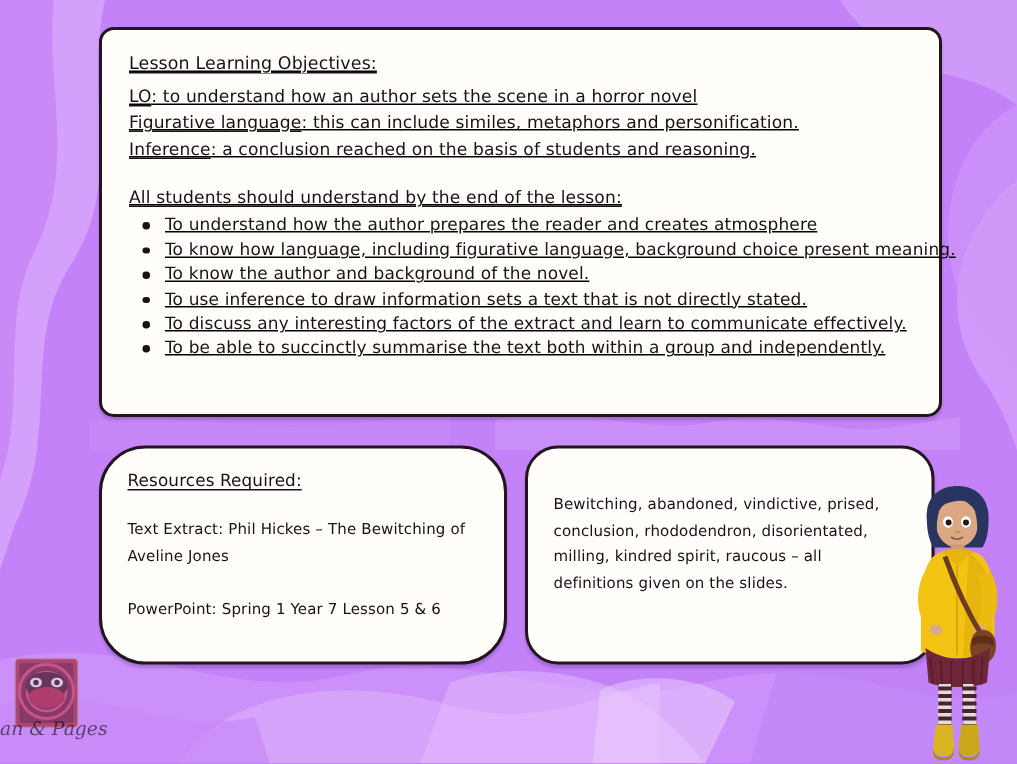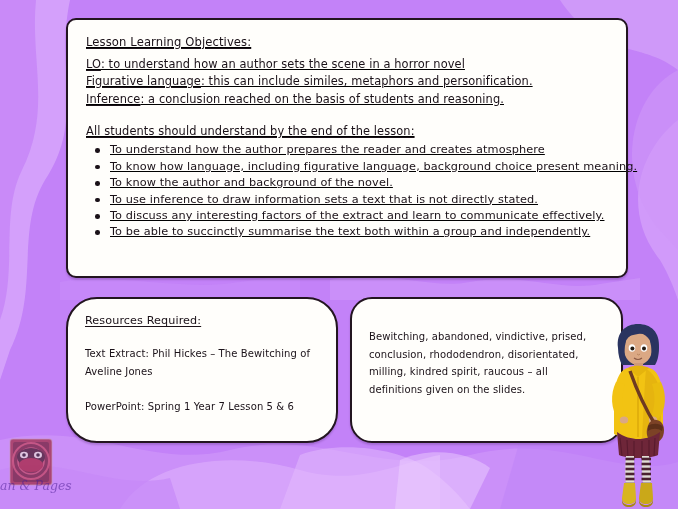--- a/index.html
+++ b/index.html
@@ -65,21 +65,21 @@
   
   #coraline{position:absolute;left:600px;top:322px;width:76px;height:187px;z-index:8;}
   #coraline svg{display:block;}
 
   
   #watermark{position:absolute;left:2px;top:437px;width:74px;height:70px;z-index:6;opacity:.92;}
   #watermark svg{display:block;}
   #watermark-text{
     position:absolute;left:0px;top:478px;width:90px;z-index:7;
     font-family:"DejaVu Serif", serif;font-style:italic;
-    font-size:12.5px;color:#4c1d95;opacity:.55;white-space:nowrap;
+    font-size:12.5px;color:#000000;opacity:.55;white-space:nowrap;
   }
 </style>
 </head>
 <body>
 
 <div id="bg">
   <svg viewBox="0 0 678 509" preserveAspectRatio="none">
     <defs>
       <linearGradient id="gLight" x1="0" y1="0" x2="1" y2="1">
         <stop offset="0%" stop-color="#d9a9fb"></stop>

